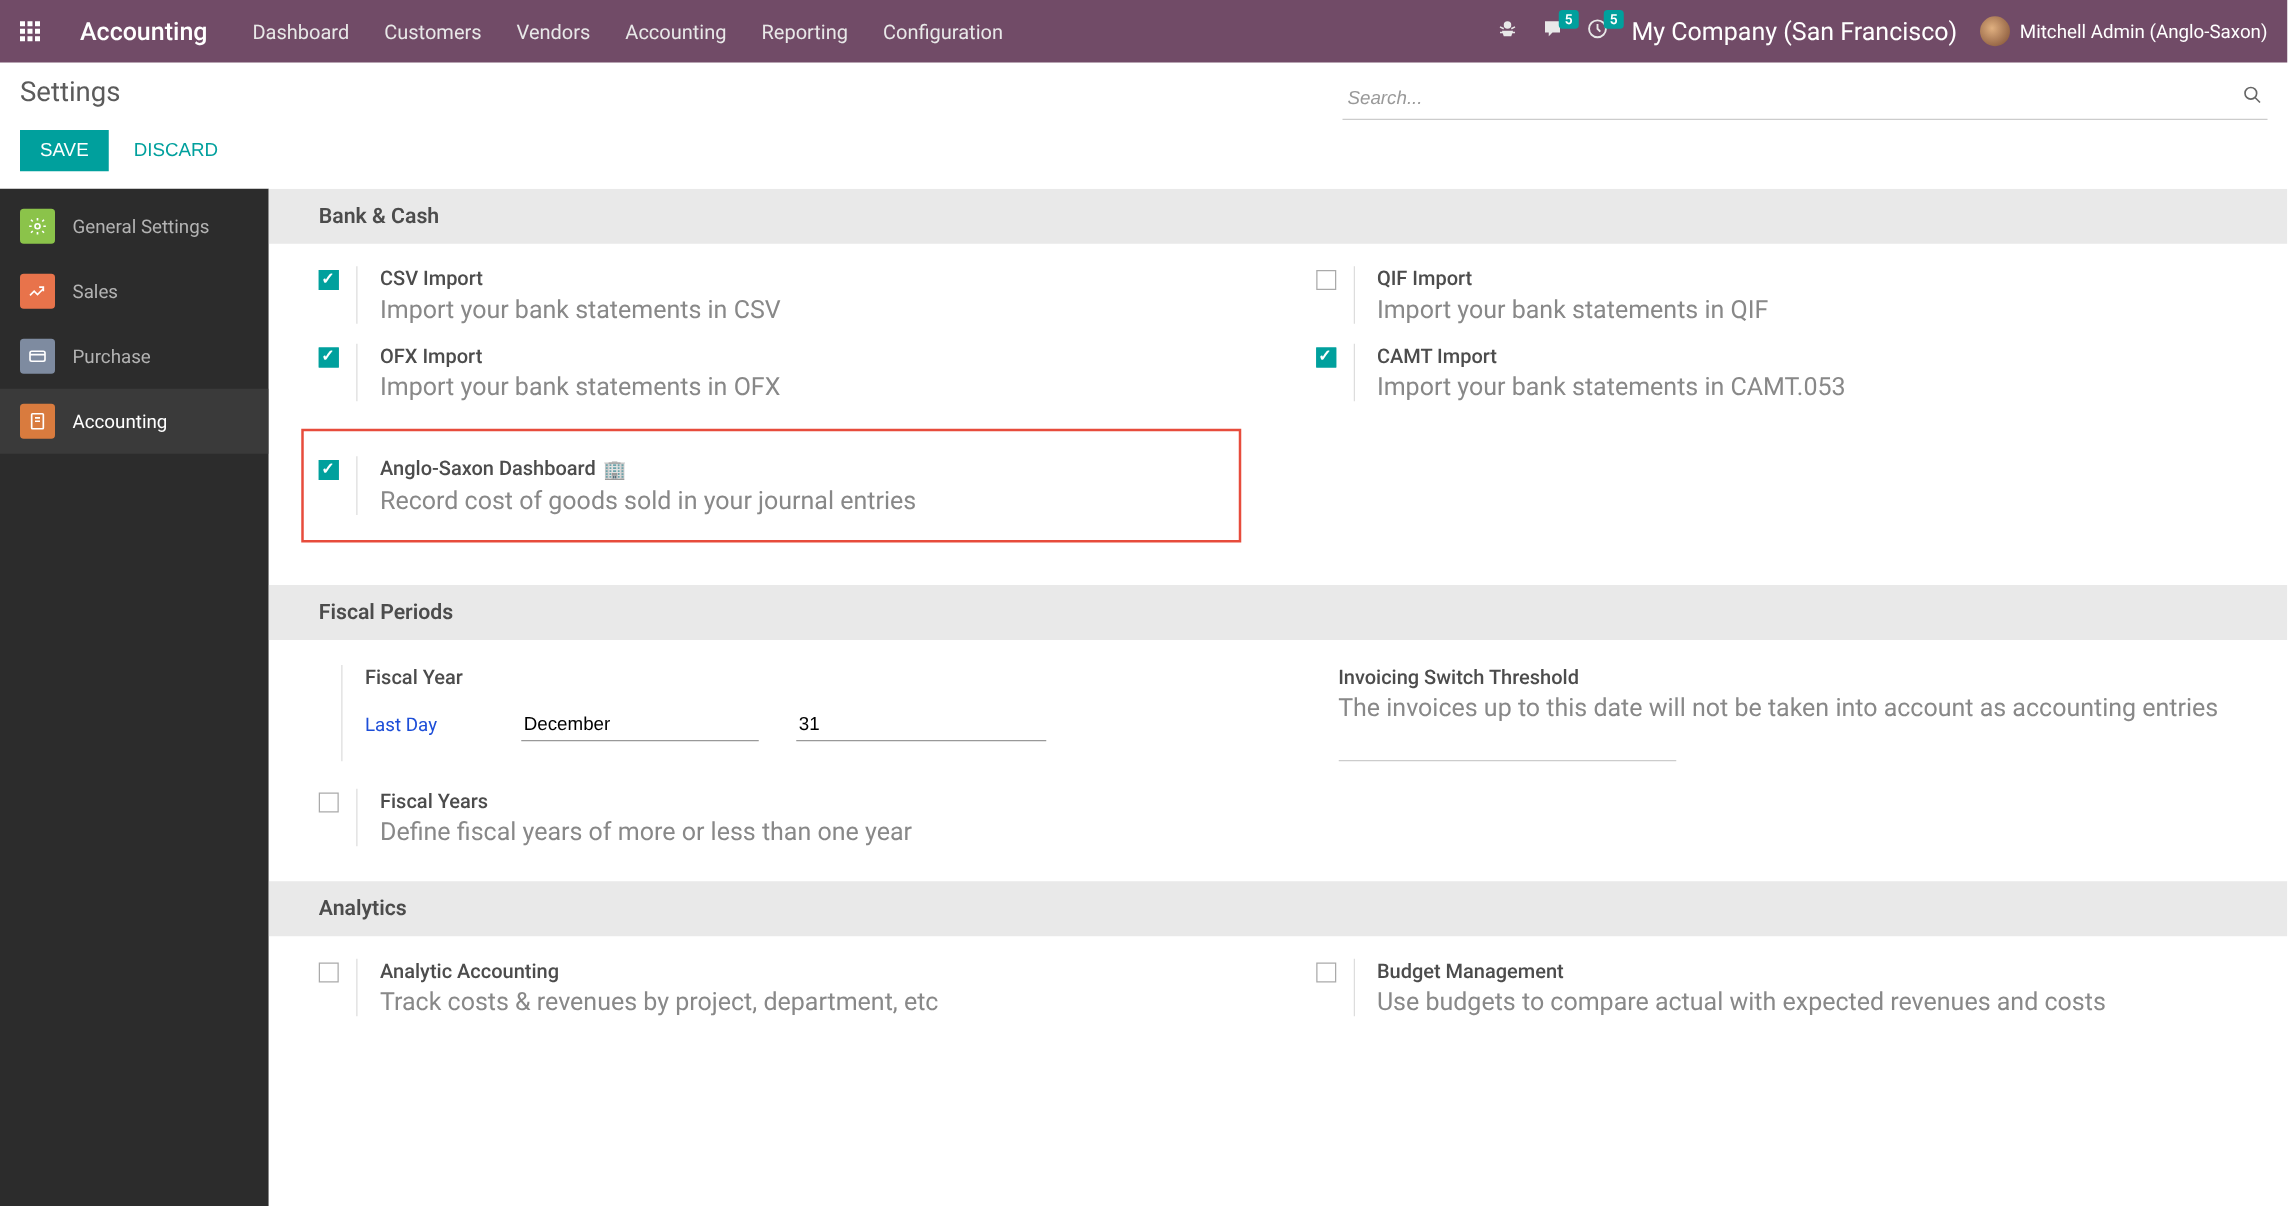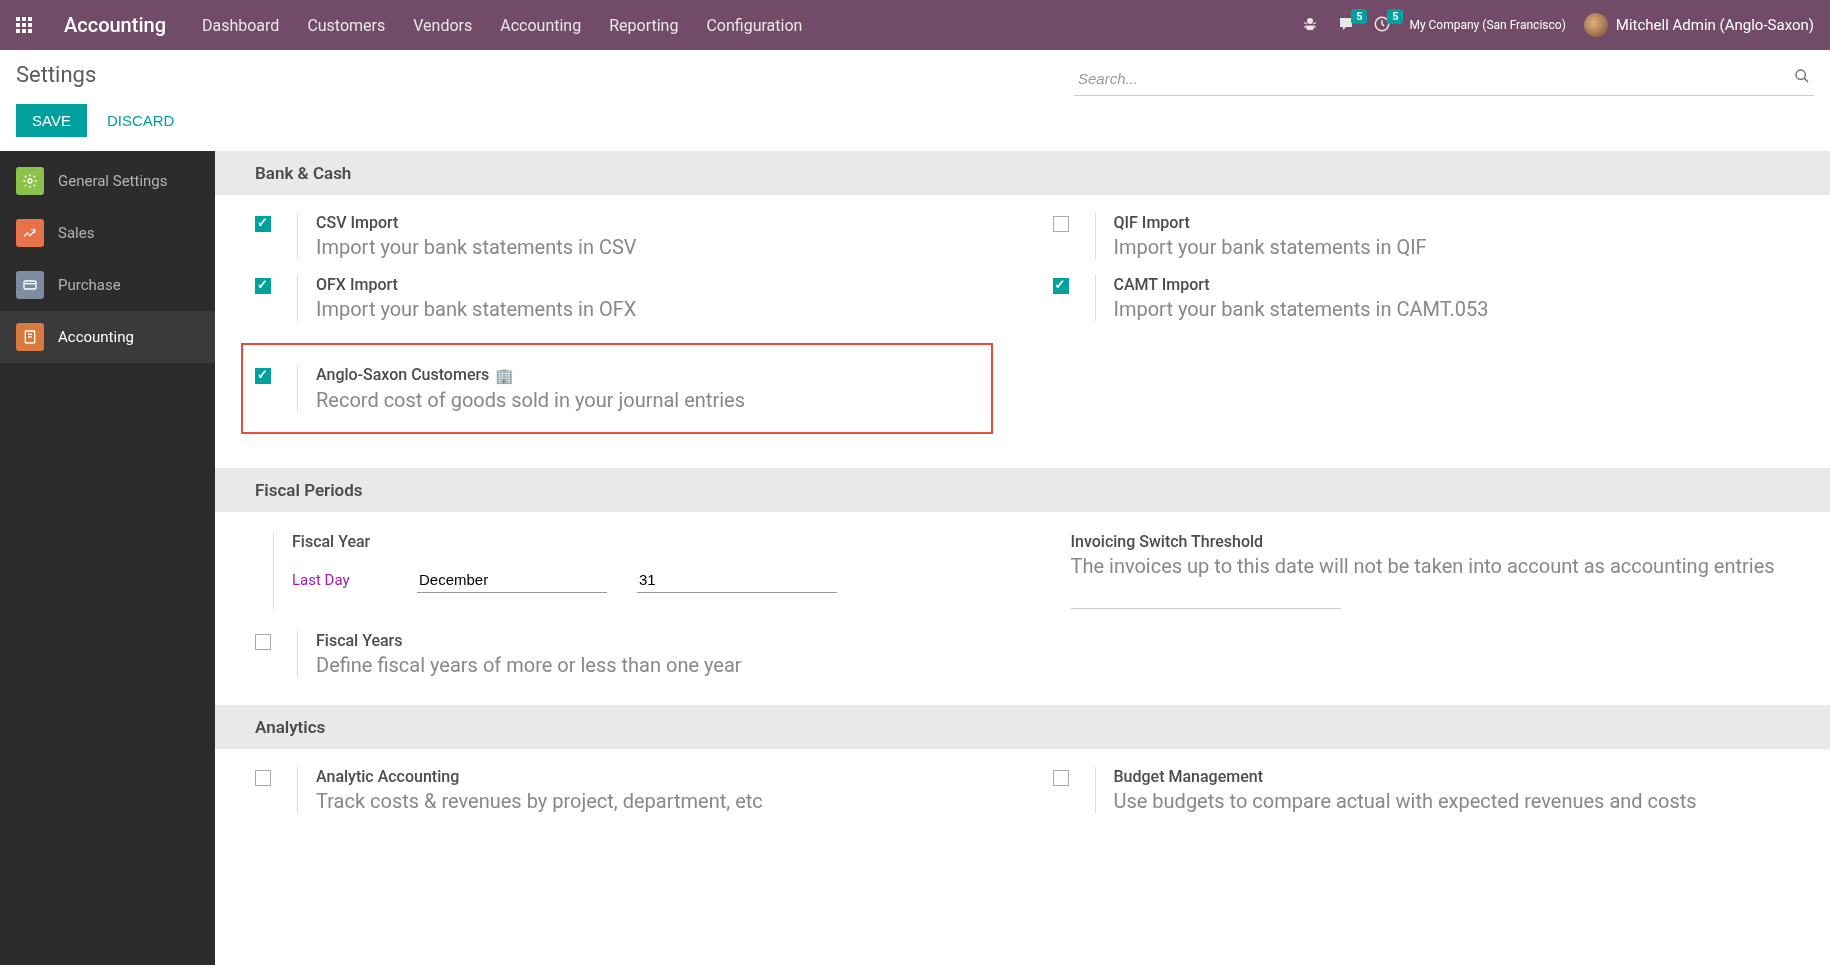--- a/index.html
+++ b/index.html
@@ -9,21 +9,21 @@
 .navbar { background: #714b67; height: 50px; display: flex; align-items: center; padding: 0 16px; color: #e8e8e8; }
 .navbar-left { display: flex; align-items: center; gap: 24px; }
 .app-icon { display: grid; grid-template-columns: repeat(3, 4px); grid-template-rows: repeat(3, 4px); gap: 2px; margin-right: 8px; cursor: pointer; }
 .app-icon span { background: #fff; width: 4px; height: 4px; }
 .app-name { font-size: 20px; font-weight: 500; color: #fff; cursor: pointer; }
 .nav-menu { display: flex; align-items: center; gap: 28px; margin-left: 12px; }
 .nav-menu-item { color: #e8e8e8; cursor: pointer; font-size: 16px; }
 .navbar-right { margin-left: auto; display: flex; align-items: center; gap: 18px; }
 .notif { position: relative; cursor: pointer; }
 .notif-badge { position: absolute; top: -6px; right: -12px; background: #00a09d; color: #fff; font-size: 11px; padding: 1px 5px; border-radius: 3px; font-weight: 600; }
-.company-name { color: #fff; font-size: 12px; cursor: pointer; }
+.company-name { color: #fff; font-size: 20px; cursor: pointer; }
 .user-block { display: flex; align-items: center; gap: 8px; cursor: pointer; }
 .avatar { width: 24px; height: 24px; border-radius: 50%; background: radial-gradient(circle at 40% 40%, #e0b080, #7a4a30); }
 .user-name { color: #fff; font-size: 15px; }
 
 
 .control-bar { display: flex; align-items: flex-start; padding: 12px 16px 8px 16px; border-bottom: 0; }
 .page-title { font-size: 22px; color: #5b5b5b; font-weight: 400; }
 .search-wrap { margin-left: auto; width: 740px; position: relative; }
 .search-input { width: 100%; border: none; border-bottom: 1px solid #ccc; padding: 8px 30px 8px 4px; font-size: 15px; outline: none; color: #333; }
 .search-input::placeholder { color: #999; font-style: italic; }
@@ -44,37 +44,37 @@
 .sidebar-icon.sales { background: #e8734b; }
 .sidebar-icon.purchase { background: #7e8ba0; }
 .sidebar-icon.inventory { background: #b85c5c; }
 .sidebar-icon.accounting { background: #d97b3e; }
 
 
 .main-panel { flex: 1; overflow-y: auto; background: #fff; }
 .section-header { background: #e9e9e9; padding: 12px 40px; font-size: 17px; font-weight: 600; color: #4c4c4c; }
 .section-body { padding: 10px 40px 20px 40px; }
 .setting-row { display: flex; gap: 60px; padding: 8px 0; }
-.setting-col { flex: 1; display: flex; gap: 26px; align-items: flex-start; }
+.setting-col { flex: 1; display: flex; gap: 14px; align-items: flex-start; }
 .setting-col.empty { visibility: hidden; }
 .checkbox { width: 16px; height: 16px; border: 1px solid #aaa; background: #fff; flex-shrink: 0; margin-top: 3px; cursor: pointer; position: relative; }
 .checkbox.checked { background: #00a09d; border-color: #00a09d; }
 .checkbox.checked::after { content: "✓"; color: #fff; position: absolute; top: -2px; left: 1px; font-size: 13px; font-weight: bold; }
 .setting-divider { border-left: 1px solid #ddd; padding-left: 18px; flex: 1; }
 .setting-title { font-size: 16px; font-weight: 500; color: #4c4c4c; margin-bottom: 3px; }
 .setting-desc { font-size: 20px; color: #888; }
 .highlight { border: 2px solid #e74c3c; padding: 20px 12px; margin: 6px -14px; display: inline-block; width: calc(50% - 16px); }
 .building-icon { display: inline-block; margin-left: 6px; color: #777; font-size: 15px; vertical-align: -1px; }
 
 
 .fiscal-row { display: flex; gap: 60px; padding: 10px 0; }
 .fiscal-left, .fiscal-right { flex: 1; display: flex; gap: 2px; }
 .fiscal-content { border-left: 1px solid #ddd; padding-left: 18px; flex: 1; }
 .field-row { display: flex; align-items: center; gap: 30px; margin-top: 16px; }
-.field-label { width: 95px; font-size: 15px; color: #a21caf; }
+.field-label { width: 95px; font-size: 15px; color: #1d4ed8; }
 .field-input { border: none; border-bottom: 1px solid #999; padding: 4px 2px; font-size: 15px; outline: none; background: transparent; }
 .field-input.month { width: 190px; }
 .field-input.day { width: 200px; }
 .spacer16 { width: 16px; flex-shrink: 0; }
 </style>
 </head>
 <body>
 
 <div class="navbar">
   <div class="navbar-left">
@@ -224,21 +224,21 @@
             <div class="setting-desc">Import your bank statements in CAMT.053</div>
           </div>
         </div>
       </div>
       <div class="setting-row">
         <div class="highlight">
           <div class="setting-col" style="width:100%">
             <div class="checkbox checked"></div>
             <div class="setting-divider">
               <div class="setting-title">
-                <span>Anglo-Saxon Customers</span><span class="building-icon">🏢</span>
+                <span>Anglo-Saxon Dashboard</span><span class="building-icon">🏢</span>
               </div>
               <div class="setting-desc">Record cost of goods sold in your journal entries</div>
             </div>
           </div>
         </div>
         <div class="setting-col empty"></div>
       </div>
     </div>
 
     <div class="section-header">Fiscal Periods</div>

